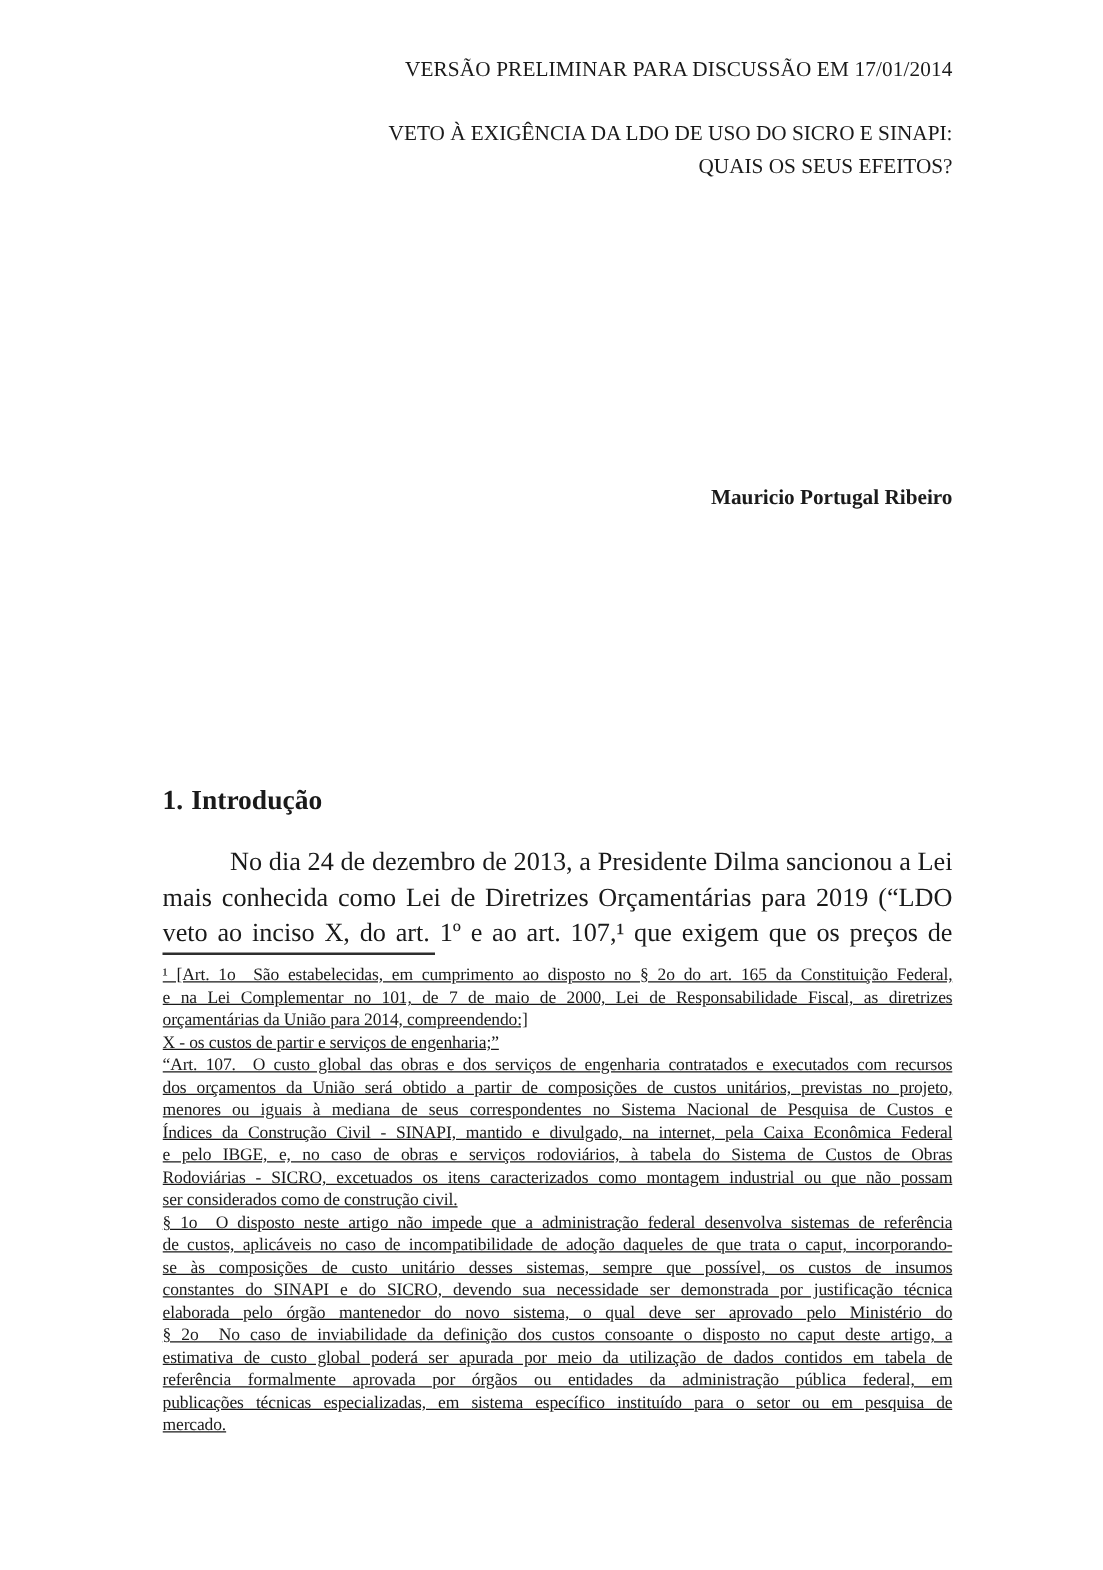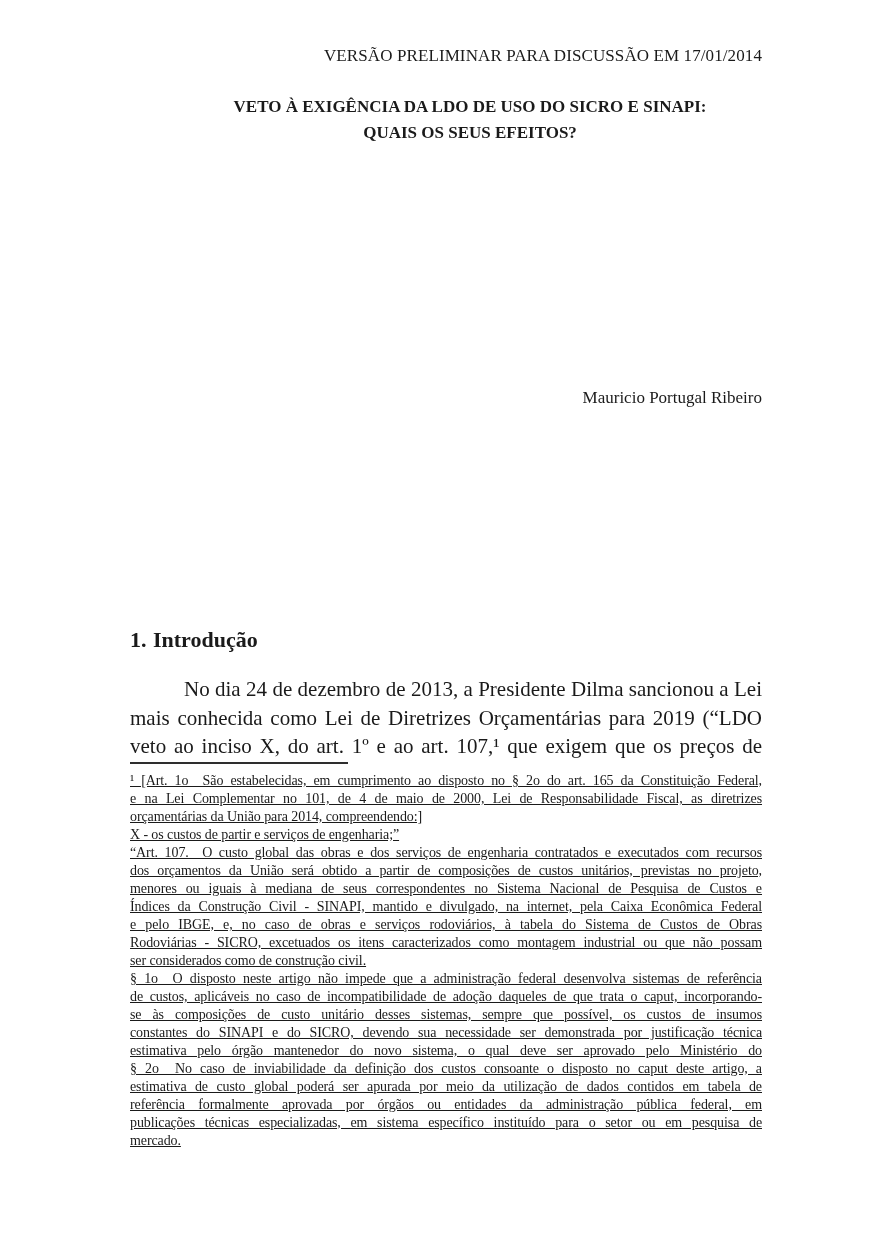--- a/index.html
+++ b/index.html
@@ -22,31 +22,31 @@
     width: 632px;
   }
   .hdr {
     top: 46px;
     text-align: right;
     font-size: 17px;
     letter-spacing: 0.1px;
   }
   .title {
     top: 94px;
-    text-align: center;
+    text-align: right;
     padding-left: 48px;
     width: 584px;
-    font-weight: bold;
+    font-weight: normal;
     font-size: 17px;
     line-height: 25.5px;
   }
   .authors {
     top: 385px;
     text-align: right;
-    font-weight: normal;
+    font-weight: bold;
     font-size: 17px;
     line-height: 26px;
   }
   .sec {
     top: 627px;
     font-weight: bold;
     font-size: 22px;
   }
   .sec-num {
     display: inline-block;
@@ -114,35 +114,35 @@
   <div class="abs para">
       <div class="b-line j">No dia 24 de dezembro de 2013, a Presidente Dilma sancionou a Lei 12.919,</div>
       <div class="b-line j">mais conhecida como Lei de Diretrizes Orçamentárias para 2019 (“LDO 2014”), com</div>
       <div class="b-line j">veto ao inciso X, do art. 1º e ao art. 107,¹ que exigem que os preços de aplicáveis para</div>
     </div>
 
   <div class="abs fnrule"></div>
 
   <div class="abs fnote">
       <div class="fn-line j">¹ [Art. 1o&nbsp; São estabelecidas, em cumprimento ao disposto no § 2o do art. 165 da Constituição Federal,</div>
-      <div class="fn-line j">e na Lei Complementar no 101, de 4 de maio de 2000, Lei de Responsabilidade Fiscal, as diretrizes</div>
+      <div class="fn-line j">e na Lei Complementar no 101, de 7 de maio de 2000, Lei de Responsabilidade Fiscal, as diretrizes</div>
       <div class="fn-line">orçamentárias da União para 2014, compreendendo:]</div>
       <div class="fn-line">X - os custos de partir e serviços de engenharia;”</div>
       <div class="fn-line j">“Art. 107.&nbsp; O custo global das obras e dos serviços de engenharia contratados e executados com recursos</div>
       <div class="fn-line j">dos orçamentos da União será obtido a partir de composições de custos unitários, previstas no projeto,</div>
       <div class="fn-line j">menores ou iguais à mediana de seus correspondentes no Sistema Nacional de Pesquisa de Custos e</div>
       <div class="fn-line j">Índices da Construção Civil - SINAPI, mantido e divulgado, na internet, pela Caixa Econômica Federal</div>
       <div class="fn-line j">e pelo IBGE, e, no caso de obras e serviços rodoviários, à tabela do Sistema de Custos de Obras</div>
       <div class="fn-line j">Rodoviárias - SICRO, excetuados os itens caracterizados como montagem industrial ou que não possam</div>
       <div class="fn-line">ser considerados como de construção civil.</div>
       <div class="fn-line j">§ 1o&nbsp; O disposto neste artigo não impede que a administração federal desenvolva sistemas de referência</div>
       <div class="fn-line j">de custos, aplicáveis no caso de incompatibilidade de adoção daqueles de que trata o caput, incorporando-</div>
       <div class="fn-line j">se às composições de custo unitário desses sistemas, sempre que possível, os custos de insumos</div>
       <div class="fn-line j">constantes do SINAPI e do SICRO, devendo sua necessidade ser demonstrada por justificação técnica</div>
-      <div class="fn-line j">estimativa pelo órgão mantenedor do novo sistema, o qual deve ser aprovado pelo Ministério do</div>
+      <div class="fn-line j">elaborada pelo órgão mantenedor do novo sistema, o qual deve ser aprovado pelo Ministério do</div>
       <div class="fn-line j">§ 2o&nbsp; No caso de inviabilidade da definição dos custos consoante o disposto no caput deste artigo, a</div>
       <div class="fn-line j">estimativa de custo global poderá ser apurada por meio da utilização de dados contidos em tabela de</div>
       <div class="fn-line j">referência formalmente aprovada por órgãos ou entidades da administração pública federal, em</div>
       <div class="fn-line j">publicações técnicas especializadas, em sistema específico instituído para o setor ou em pesquisa de</div>
       <div class="fn-line">mercado.</div>
     </div>
 
 </div>
 
 </body></html>

